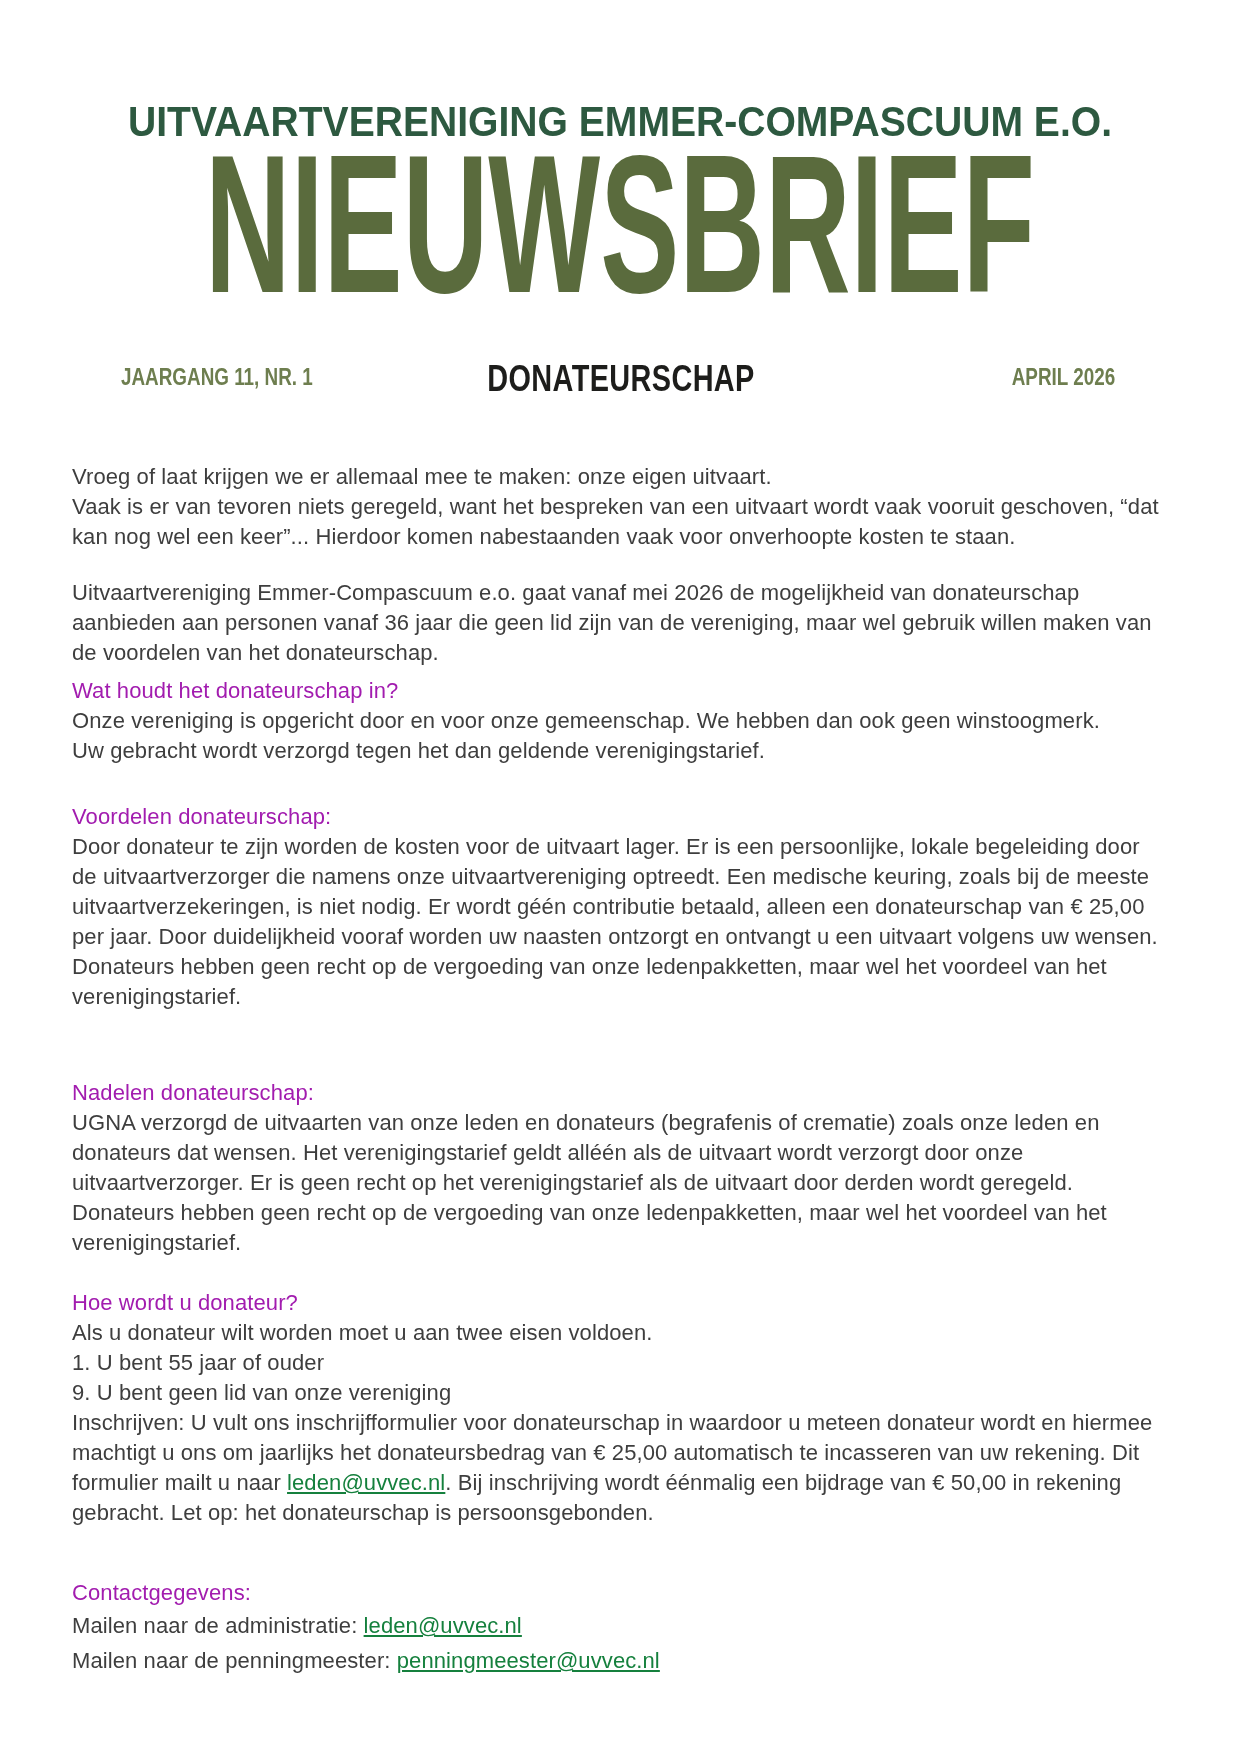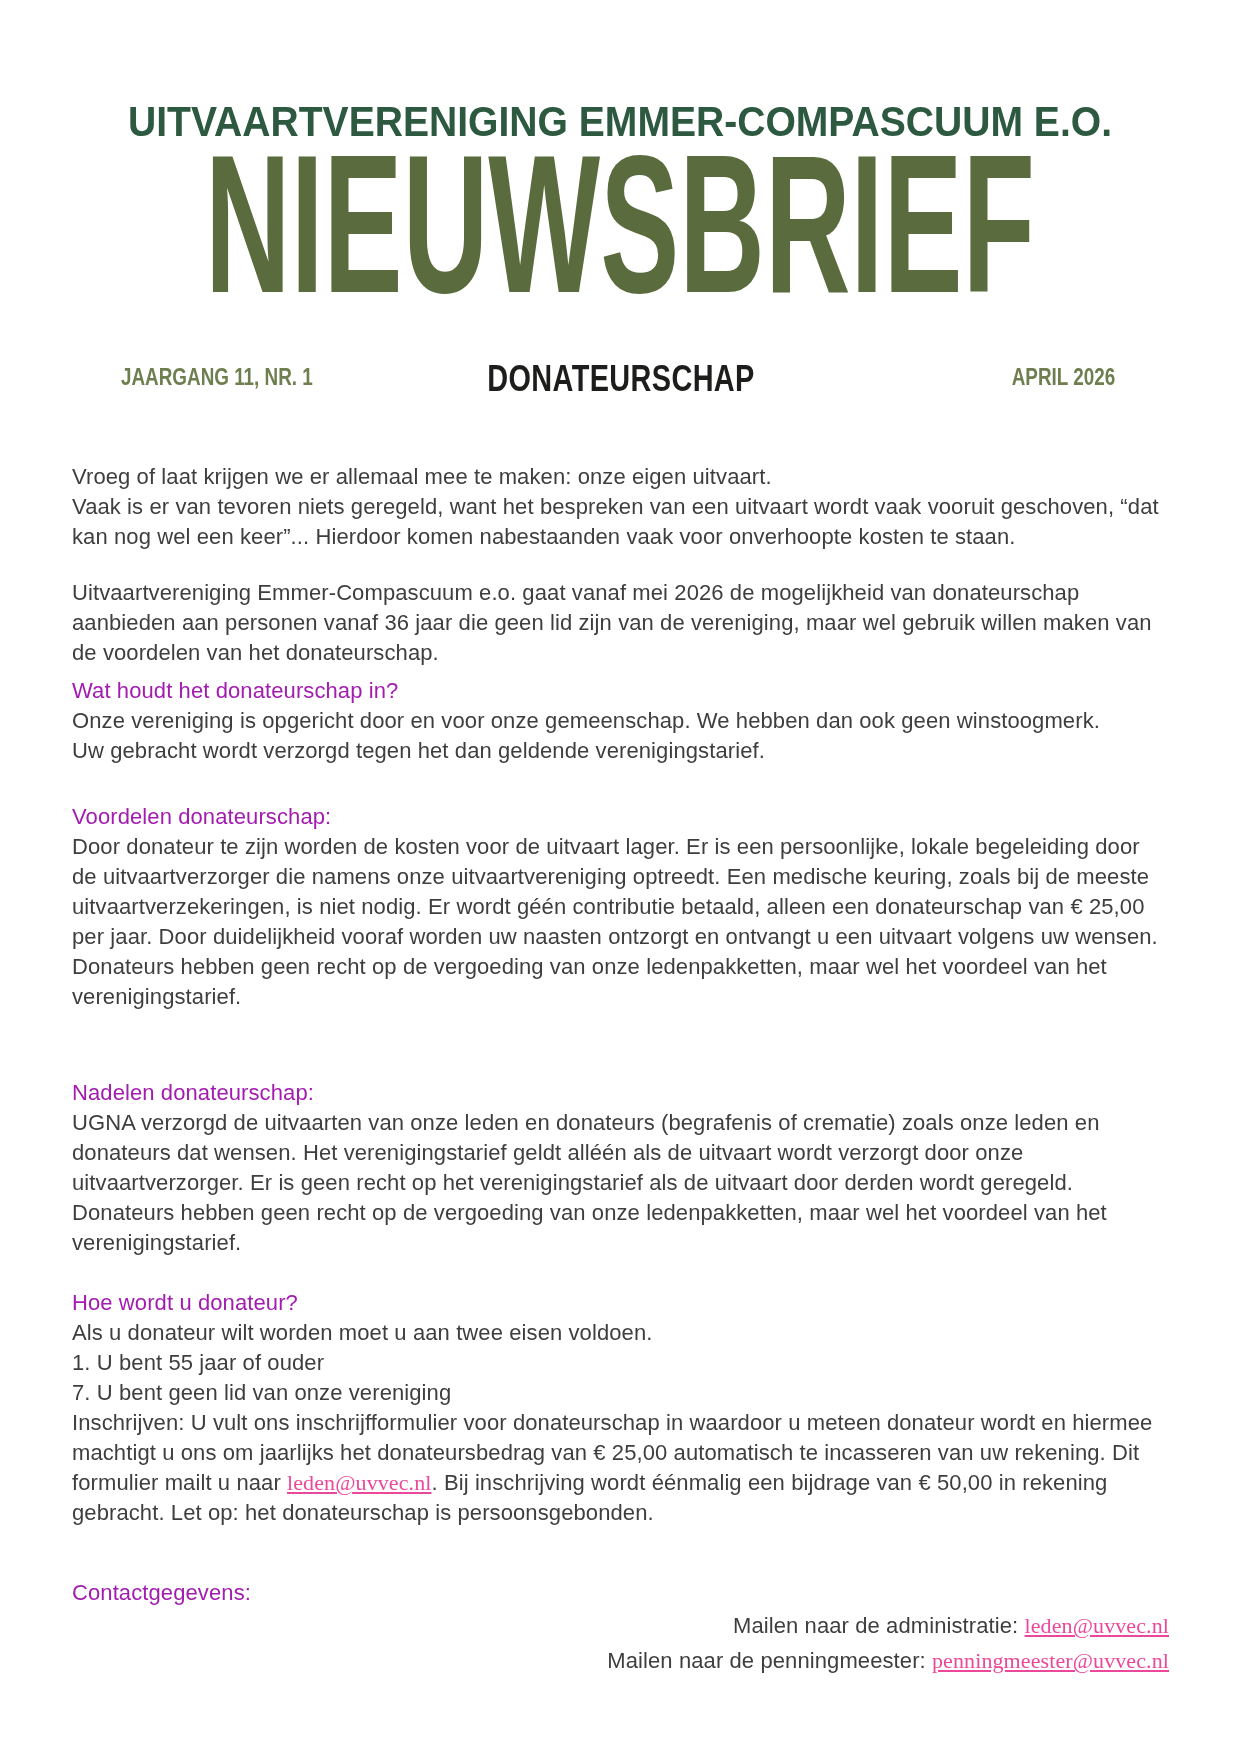--- a/index.html
+++ b/index.html
@@ -97,27 +97,26 @@
     font-weight: normal;
     color: #a21caf;
   }
   .h-what      { margin-top: 8px; }
   .h-voordelen { margin-top: 36px; }
   .h-nadelen   { margin-top: 66px; }
   .h-hoe       { margin-top: 30px; }
   .h-contact   { margin-top: 50px; }
 
   .email-link {
-    color: #ec4899;
+    color: #15803d;
     text-decoration: underline;
     cursor: pointer;
-    font-family: Liberation Serif, serif;
   }
   .contact-line {
-    text-align: right;
+    text-align: left;
     line-height: 35px;
   }
 </style>
 </head>
 <body>
 
 <div class="page">
 
   <svg class="kicker-svg" viewBox="0 0 984 44" preserveAspectRatio="none">
     <text x="492" y="36" text-anchor="middle" font-family="Liberation Sans, DejaVu Sans, sans-serif" font-size="42" font-weight="bold" fill="#2d5940" textLength="984" lengthAdjust="spacingAndGlyphs">UITVAARTVERENIGING EMMER-COMPASCUUM E.O.</text>
@@ -148,21 +147,21 @@
 
     <h3 class="section-heading h-voordelen">Voordelen donateurschap:</h3>
     <p>Door donateur te zijn worden de kosten voor de uitvaart lager. Er is een persoonlijke, lokale begeleiding door de uitvaartverzorger die namens onze uitvaartvereniging optreedt. Een medische keuring, zoals bij de meeste uitvaartverzekeringen, is niet nodig. Er wordt géén contributie betaald, alleen een donateurschap van € 25,00 per jaar. Door duidelijkheid vooraf worden uw naasten ontzorgt en ontvangt u een uitvaart volgens uw wensen. Donateurs hebben geen recht op de vergoeding van onze ledenpakketten, maar wel het voordeel van het verenigingstarief.</p>
 
     <h3 class="section-heading h-nadelen">Nadelen donateurschap:</h3>
     <p>UGNA verzorgd de uitvaarten van onze leden en donateurs (begrafenis of crematie) zoals onze leden en donateurs dat wensen. Het verenigingstarief geldt alléén als de uitvaart wordt verzorgt door onze uitvaartverzorger. Er is geen recht op het verenigingstarief als de uitvaart door derden wordt geregeld. Donateurs hebben geen recht op de vergoeding van onze ledenpakketten, maar wel het voordeel van het verenigingstarief.</p>
 
     <h3 class="section-heading h-hoe">Hoe wordt u donateur?</h3>
     <p>Als u donateur wilt worden moet u aan twee eisen voldoen.</p>
     <p>1. U bent 55 jaar of ouder</p>
-    <p>7. U bent geen lid van onze vereniging</p>
+    <p>9. U bent geen lid van onze vereniging</p>
     <p><span>Inschrijven: U vult ons inschrijfformulier voor donateurschap in waardoor u meteen donateur wordt en hiermee machtigt u ons om jaarlijks het donateursbedrag van € 25,00 automatisch te incasseren van uw rekening. Dit formulier mailt u naar </span><a class="email-link">leden@uvvec.nl</a><span>. Bij inschrijving wordt éénmalig een bijdrage van € 50,00 in rekening gebracht. Let op: het donateurschap is persoonsgebonden.</span></p>
 
     <h3 class="section-heading h-contact">Contactgegevens:</h3>
     <p class="contact-line"><span>Mailen naar de administratie: </span><a class="email-link">leden@uvvec.nl</a></p>
     <p class="contact-line"><span>Mailen naar de penningmeester: </span><a class="email-link">penningmeester@uvvec.nl</a></p>
 
   </div>
 </div>
 
 </body></html>

